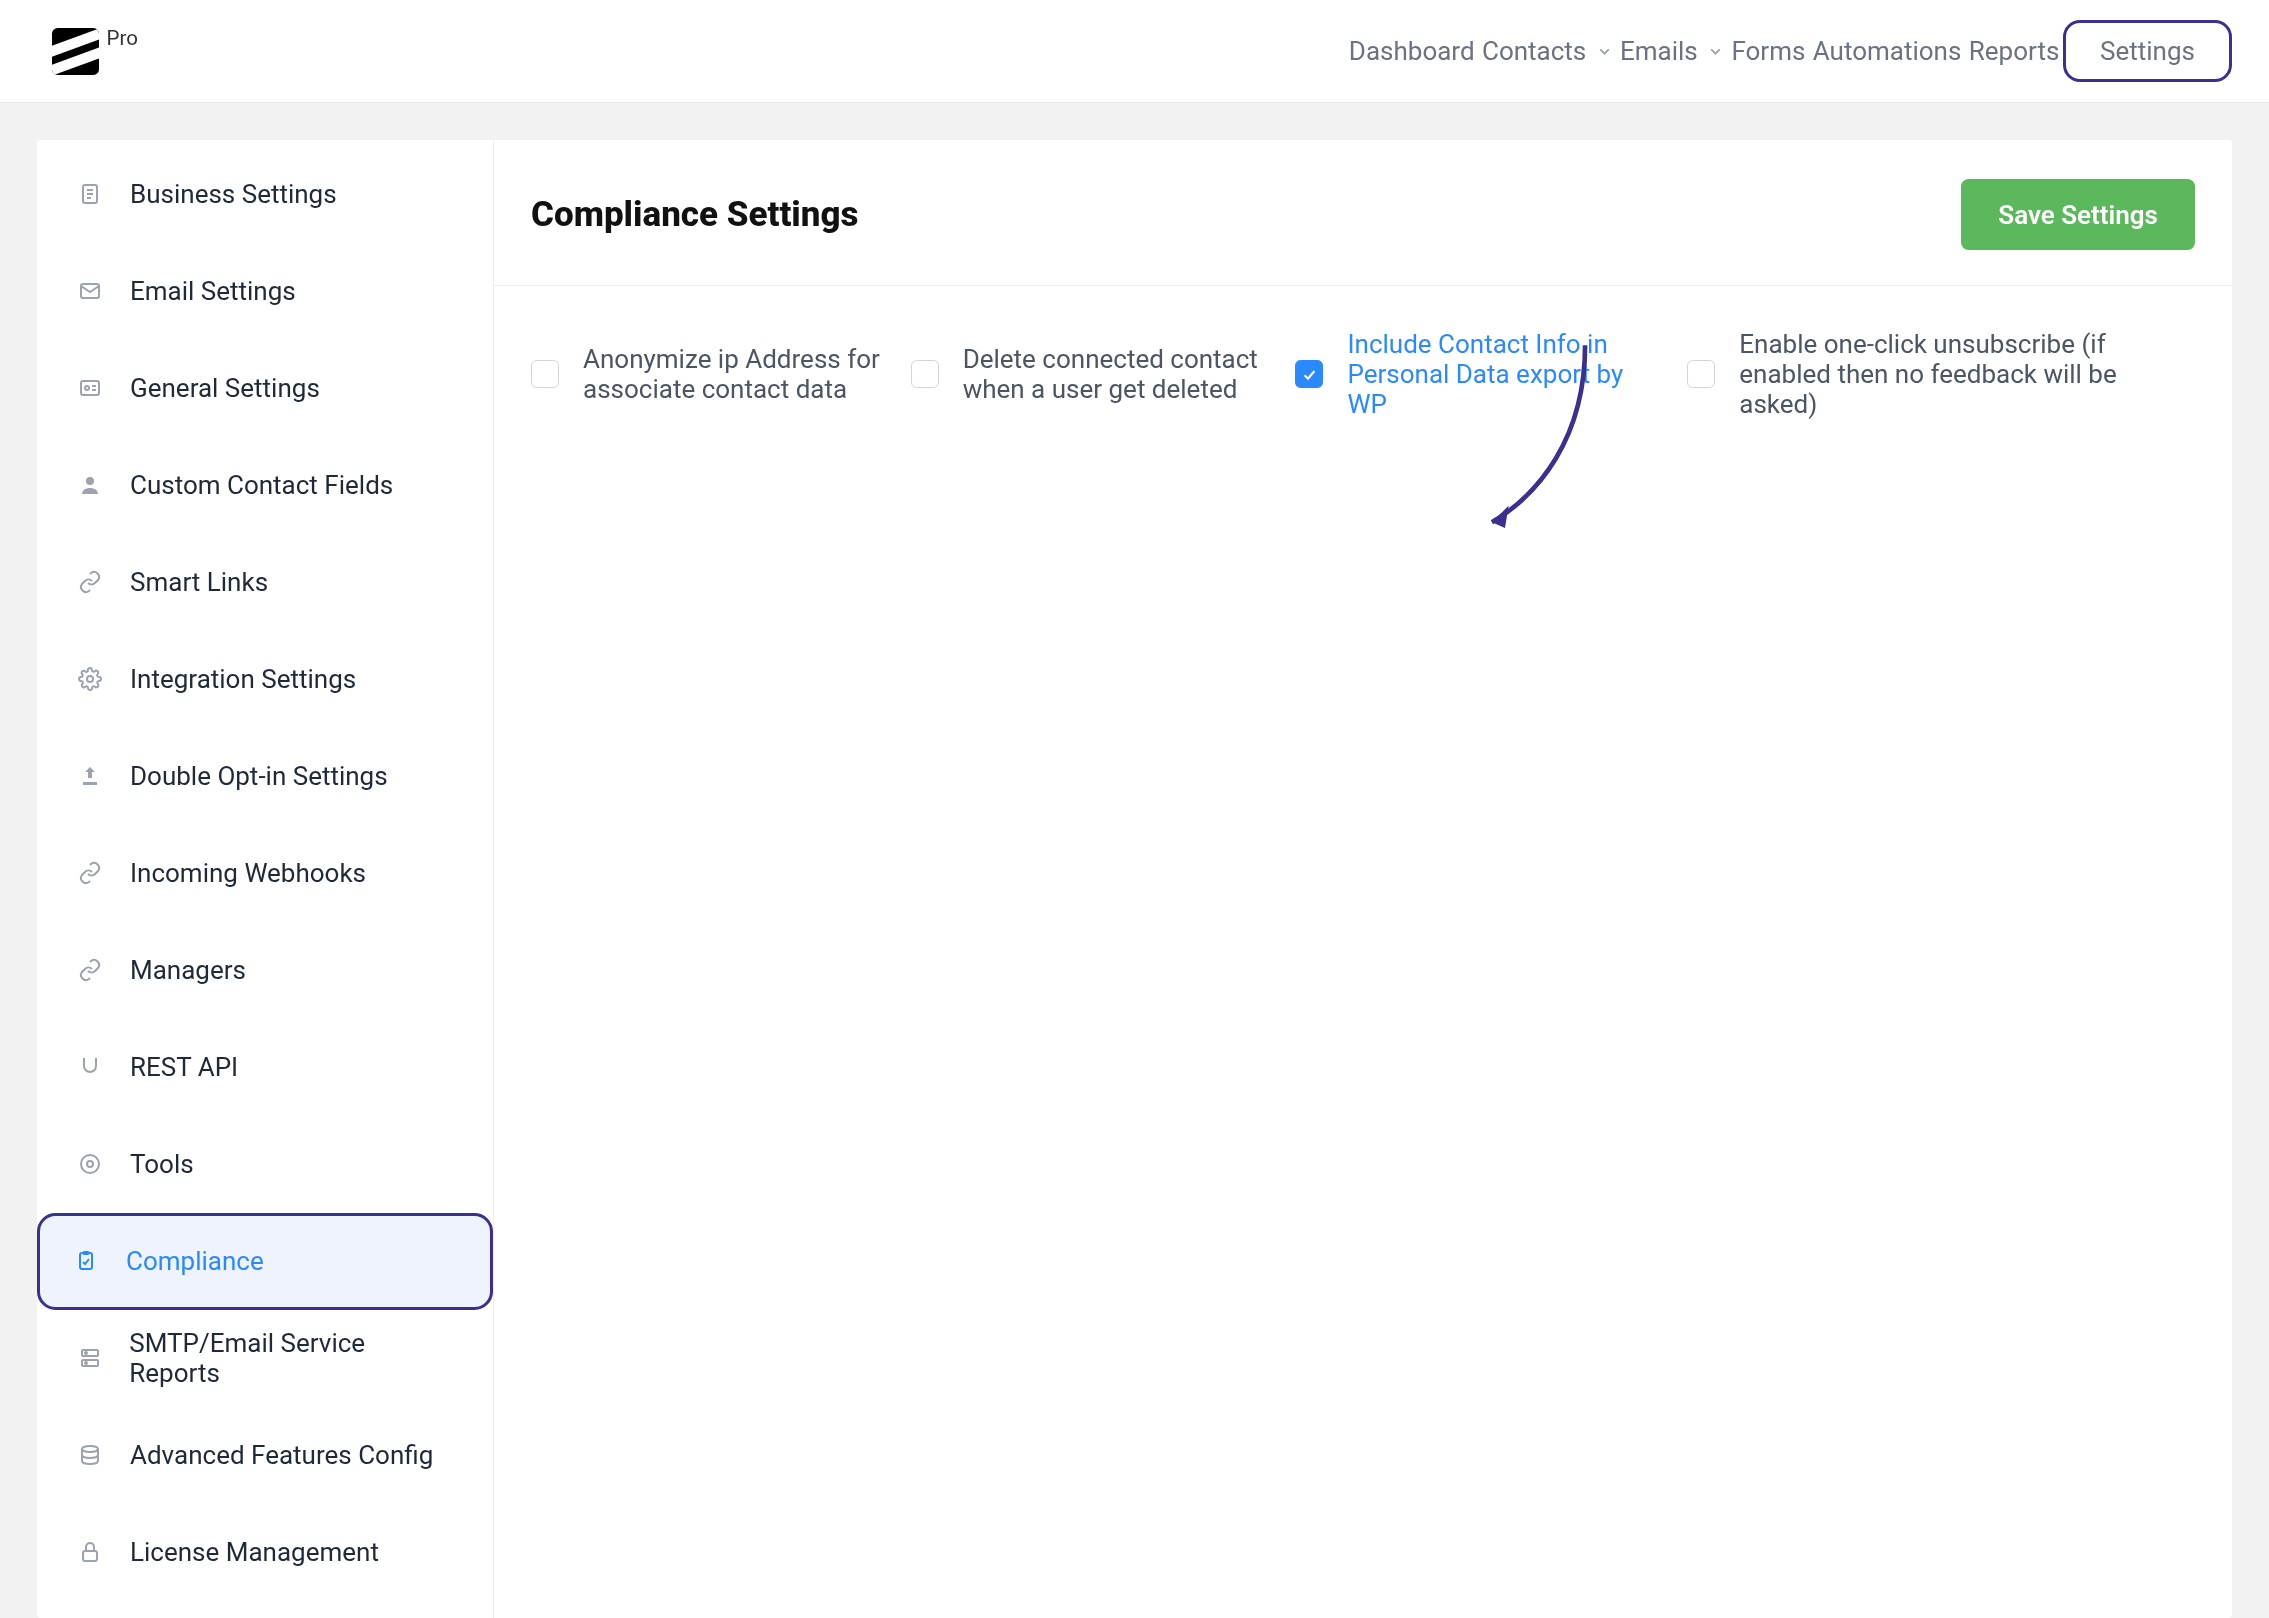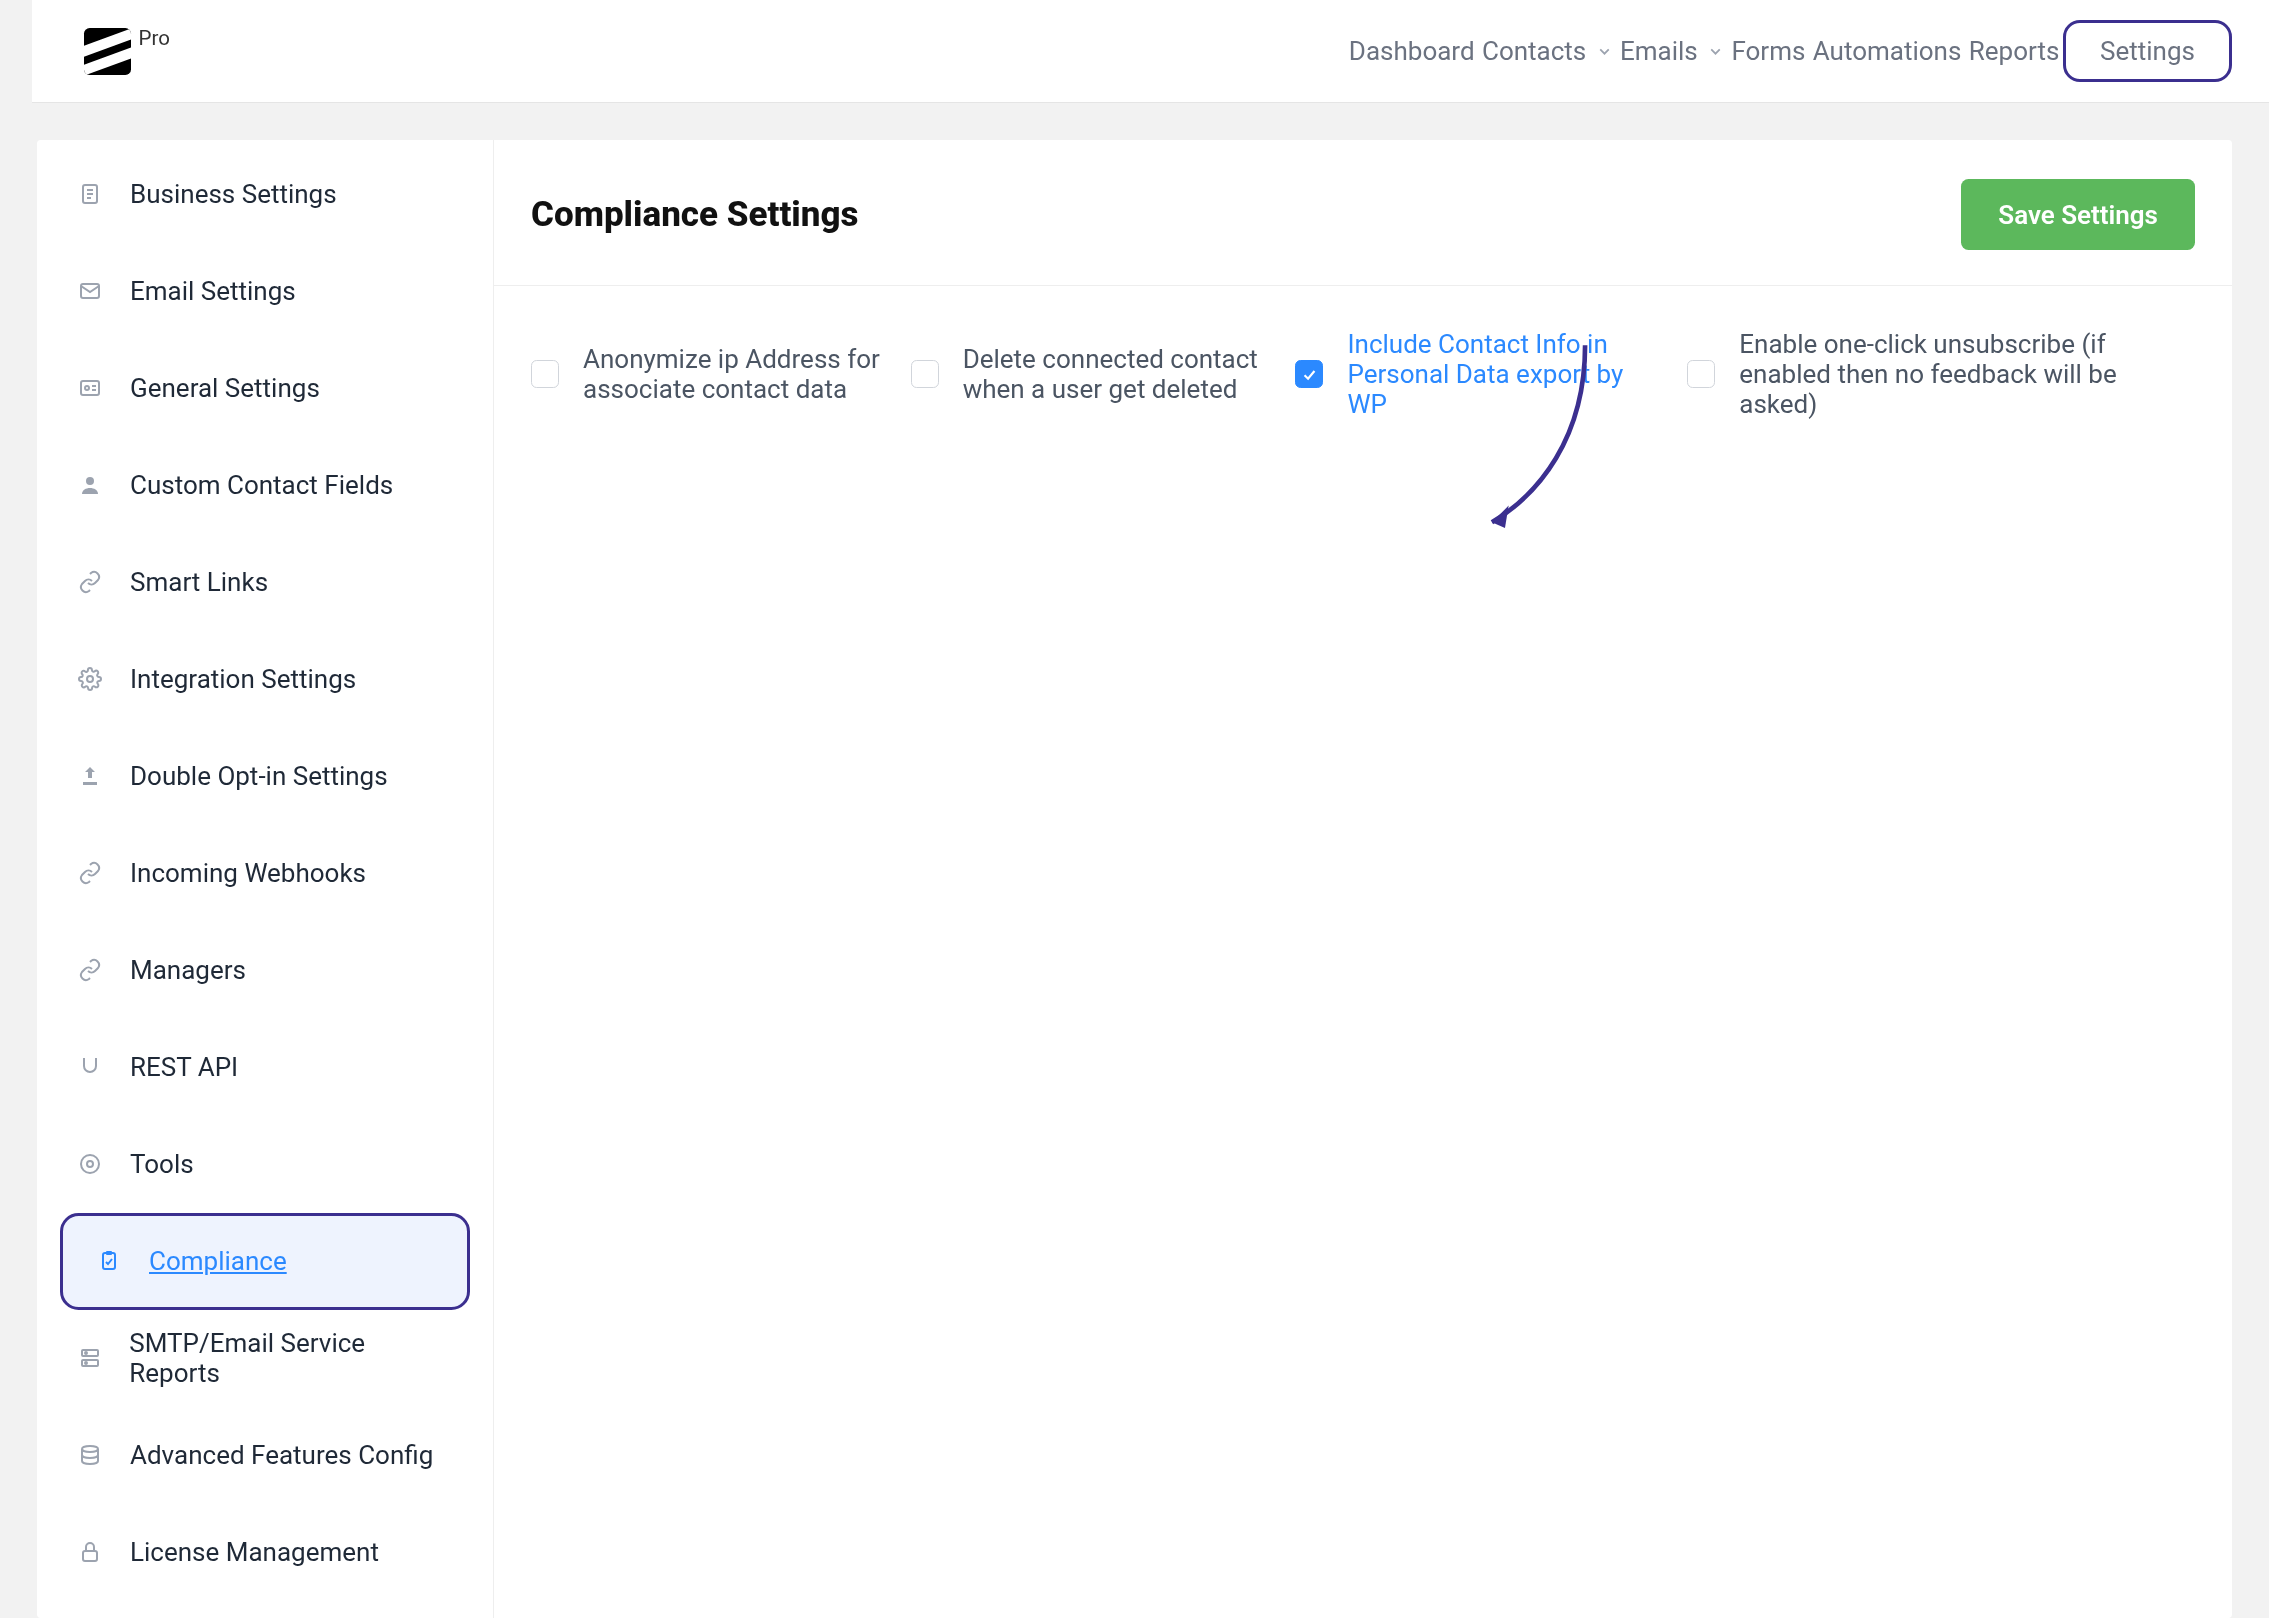--- a/index.html
+++ b/index.html
@@ -22,21 +22,20 @@
   }
 
   
   .topbar {
     height: 103px;
     background: #ffffff;
     border-bottom: 0.9px solid #e5e5e5;
     display: flex;
     align-items: center;
     padding: 0 37px 0 52px;
-    margin-left: 32px;
   }
   .brand {
     display: flex;
     align-items: flex-start;
     gap: 7.5px;
     margin-right: auto;
   }
   .brand-logo {
     width: 47px;
     height: 47px;
@@ -127,23 +126,22 @@
   .sidebar-item.active {
     background: #eef3fe;
     color: #2b89ff;
   }
   .sidebar-item.active .icon {
     color: #2b89ff;
   }
   .sidebar-item.highlight-box2 {
     border: 3.7px solid #3b2f8f;
     border-radius: 18.6px;
-    margin: 0 23px;
+    margin: 0 0;
     padding-left: 32px;
-    text-decoration: underline;
   }
 
   .main {
     flex: 1;
     background: #fff;
     border-top-right-radius: 3.7px;
     border-bottom-right-radius: 3.7px;
     position: relative;
   }
   .page-header {

